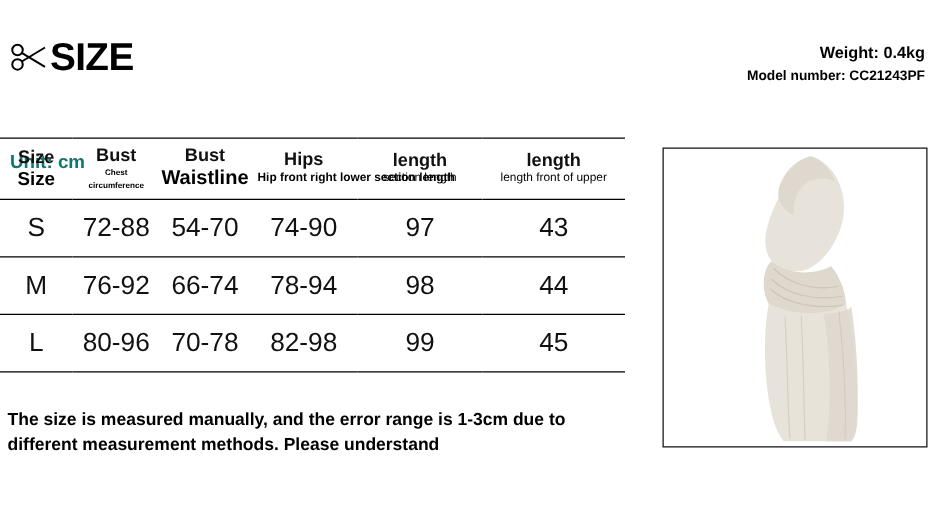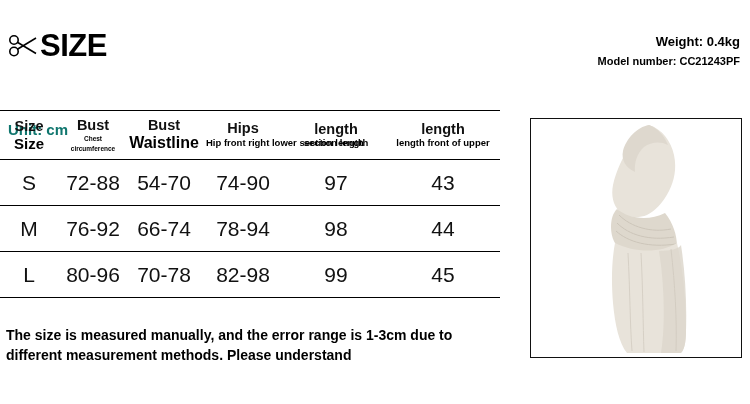--- a/index.html
+++ b/index.html
@@ -149,21 +149,21 @@
     color: #000;
     line-height: 1.15;
     display: block;
     margin-top: 1px;
     white-space: nowrap;
     position: relative;
     left: 6px;
   }
   .hd-len-sub {
     font-size: 9.5px;
-    font-weight: bold;
+    font-weight: normal;
     color: #000;
     display: block;
     margin-top: 1px;
     white-space: nowrap;
   }
 
   tbody td {
     height: 45px;
     font-size: 21px;
     color: #111;

